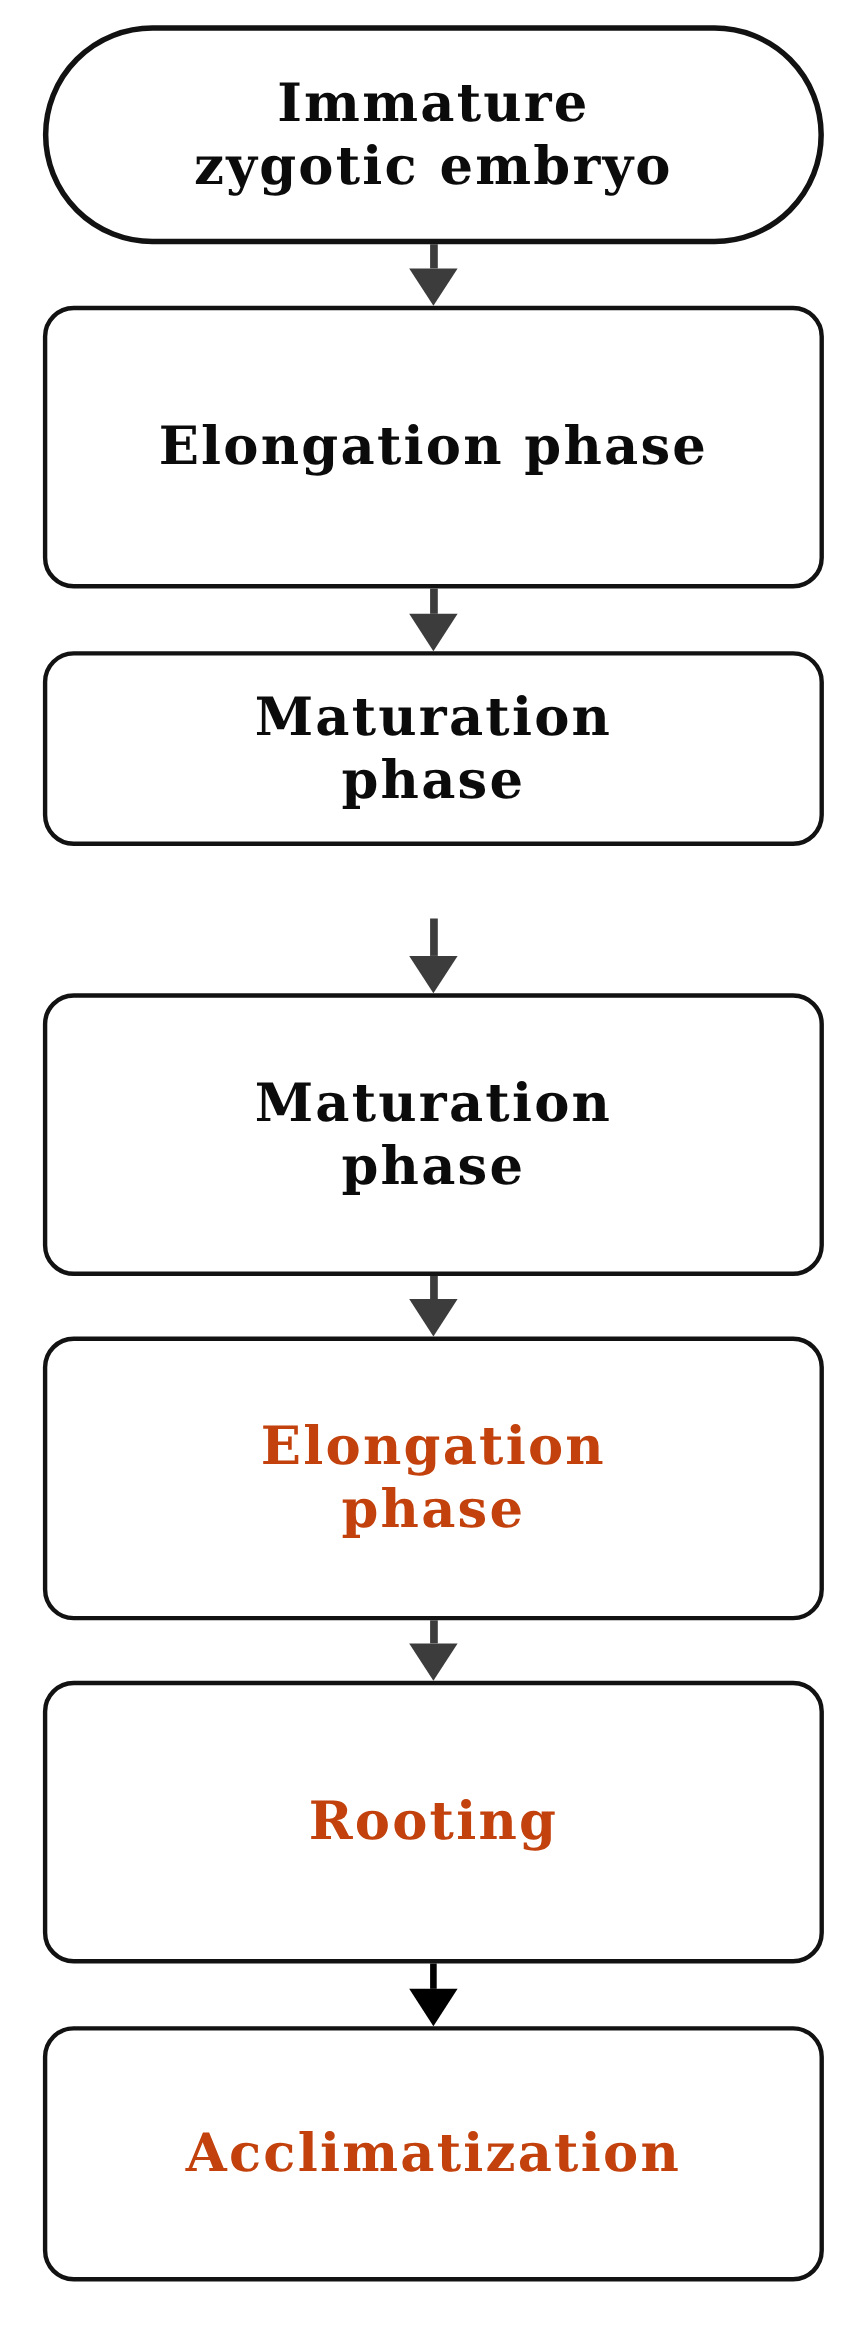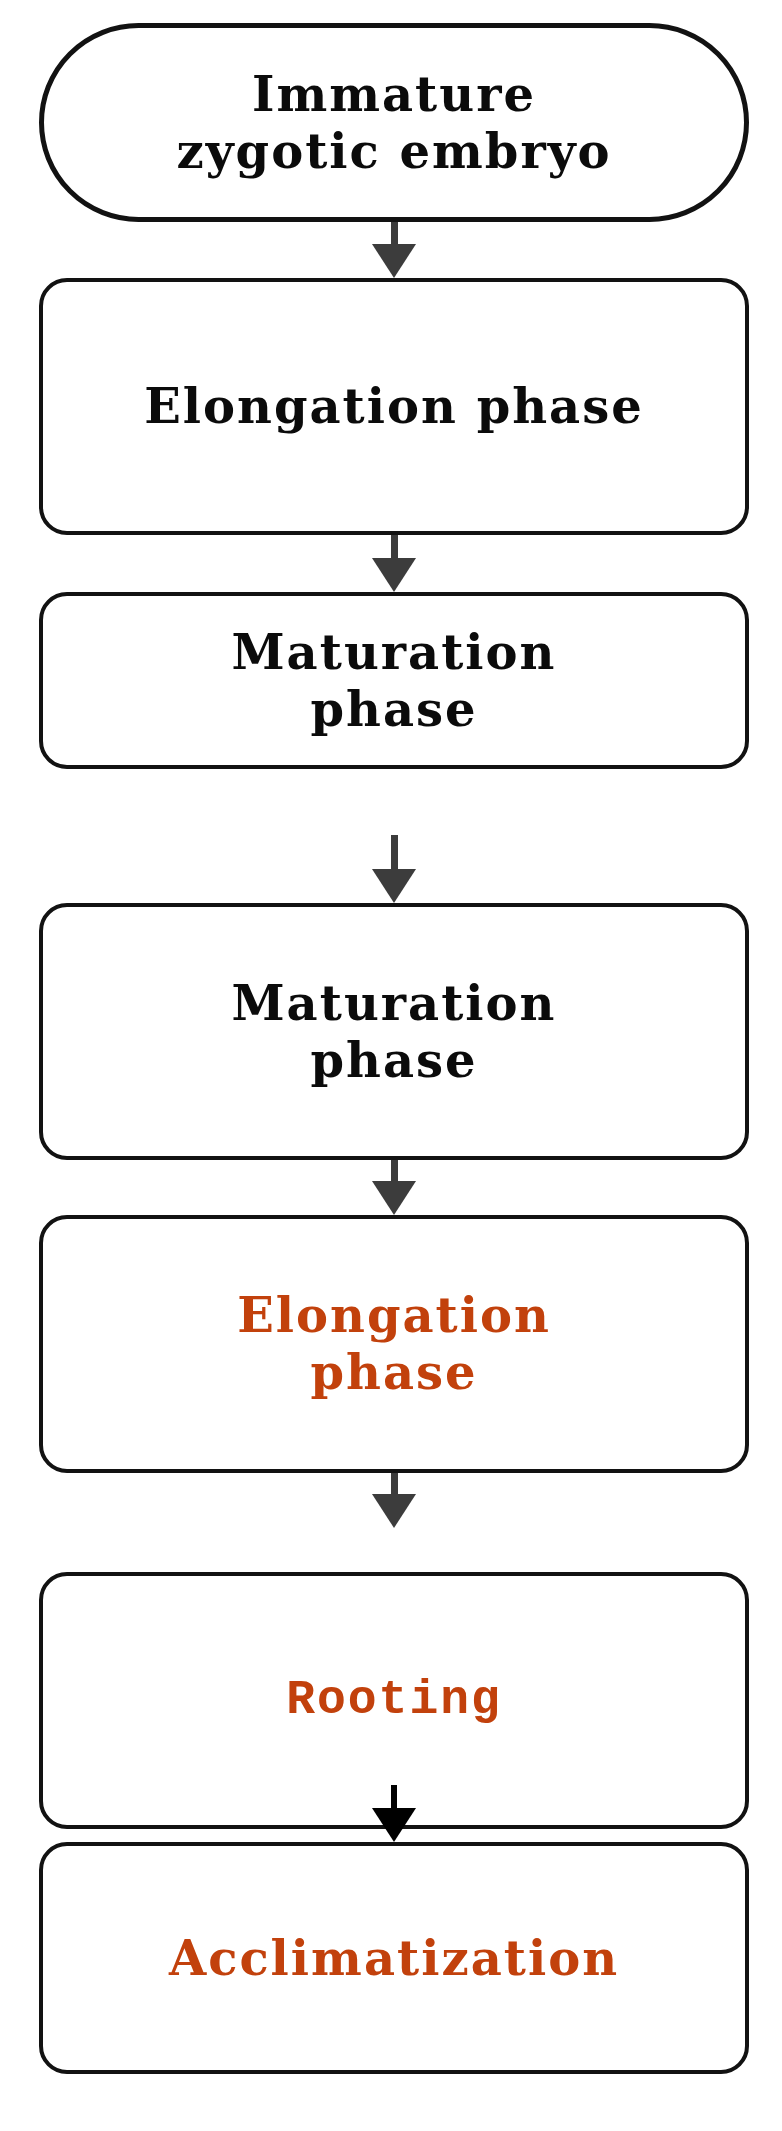--- a/index.html
+++ b/index.html
@@ -44,21 +44,21 @@
     color: #0b0b0b;
   }
   .node-label.ink-gray { color: #c2410c; }
 
   
   .pos-n0 { top: 23px;   height: 199px; }
   .pos-n1 { top: 278px;  height: 257px; }
   .pos-n2 { top: 592px;  height: 177px; }
   .pos-n3 { top: 903px;  height: 257px; }
   .pos-n4 { top: 1215px; height: 258px; }
-  .pos-n5 { top: 1572px; height: 257px; font-family: Liberation Mono, monospace; }
+  .pos-n5 { top: 1528px; height: 257px; }
   .pos-n6 { top: 1842px; height: 232px; }
 
   
   .arrow {
     position: absolute;
     left: 372px;          
     width: 44px;
     display: flex;
     flex-direction: column;
     align-items: center;

